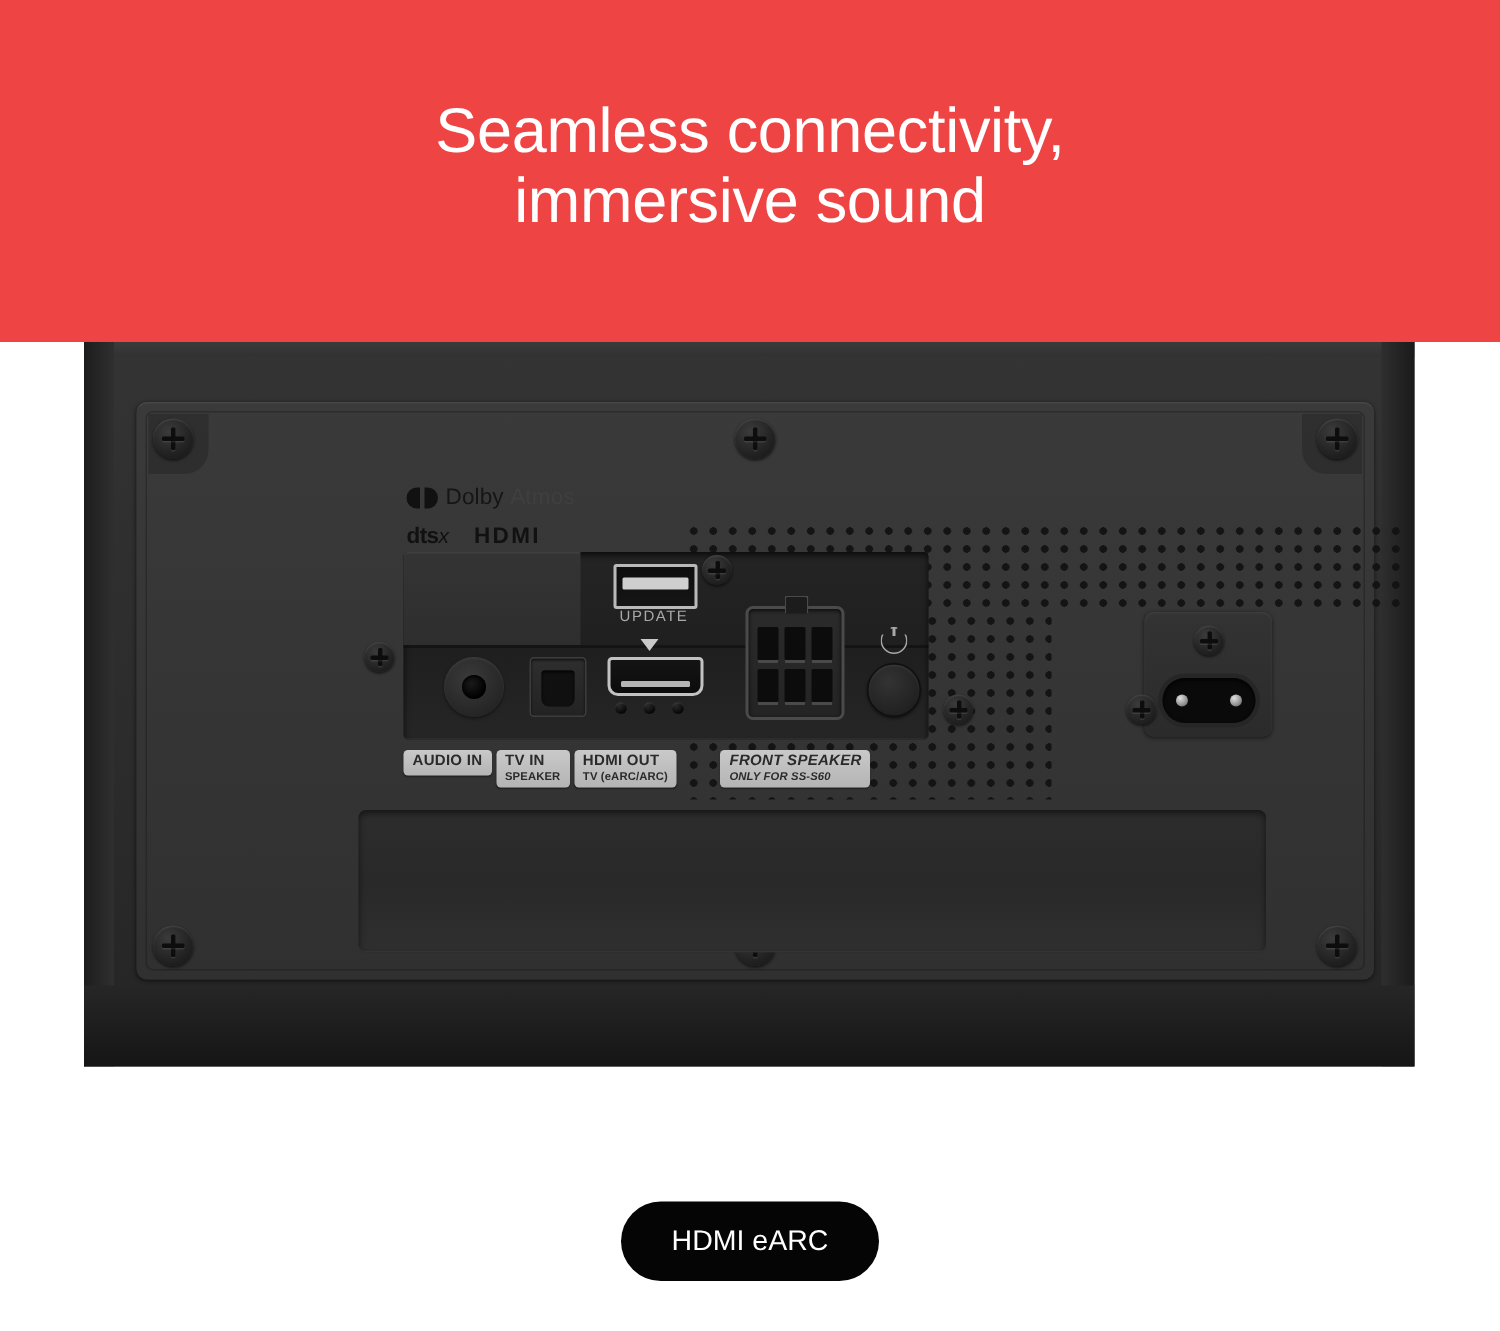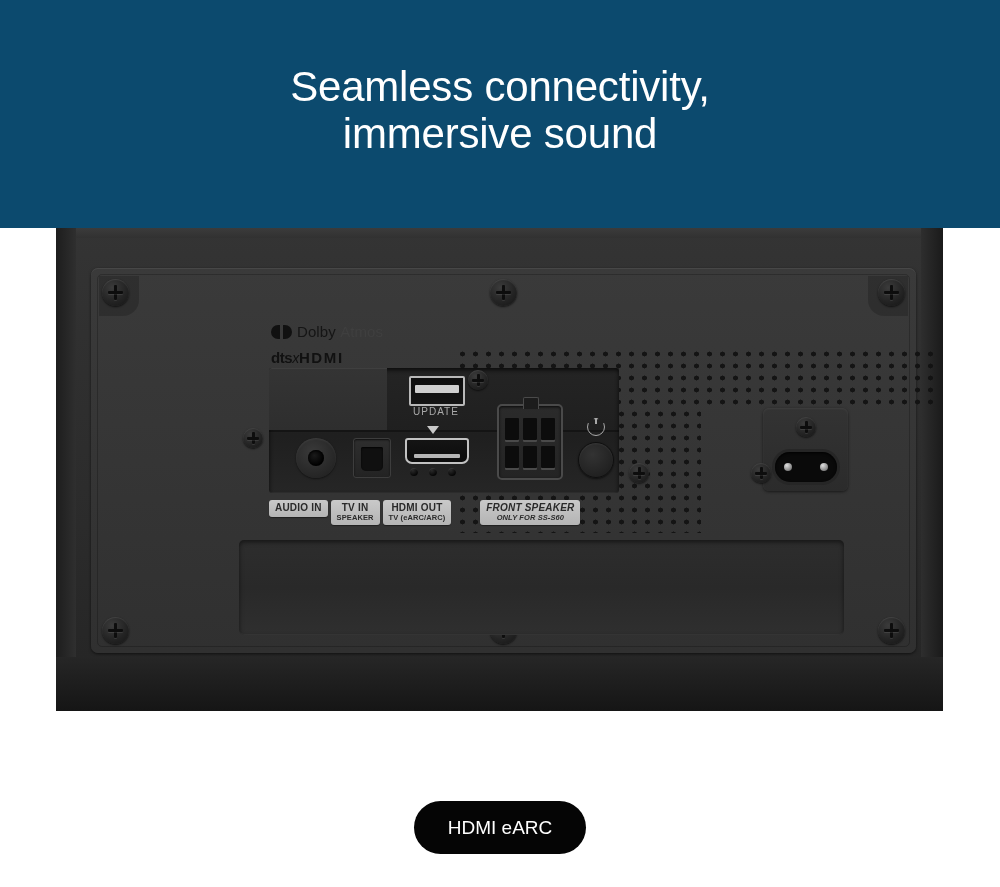--- a/index.html
+++ b/index.html
@@ -6,21 +6,21 @@
   body{
     width:1000px;height:887px;overflow:hidden;
     font-family:"Liberation Sans","DejaVu Sans",sans-serif;
     -webkit-font-smoothing:antialiased;
   }
   .page{position:relative;width:1000px;height:887px;background:#ffffff;}
 
   
   .hero{
     position:absolute;left:0;top:0;width:1000px;height:228px;
-    background:#0c4a6e;
+    background:#ef4444;
     display:flex;align-items:center;justify-content:center;
   }
   .hero-title{
     color:#ffffff;text-align:center;
     font-size:42px;line-height:1.12;font-weight:400;
     letter-spacing:-0.2px;
     white-space:pre-line;
     margin:0;padding:0 40px;
     transform:translateY(-4px);
   }
@@ -96,21 +96,21 @@
   .dolby-mark{
     display:inline-block;width:21px;height:14px;position:relative;
   }
   .dolby-mark span{
     position:absolute;top:0;width:9px;height:14px;background:#111;
   }
   .dolby-mark span.l{left:0;border-radius:9px 0 0 9px;}
   .dolby-mark span.r{right:0;border-radius:0 9px 9px 0;}
   .dolby-txt{font-size:15px;color:#151515;letter-spacing:.1px;}
   .dolby-txt em{font-style:normal;color:#3f3f3f;}
-  .logo-row2{display:flex;align-items:center;}
+  .logo-row2{display:flex;align-items:center;gap:17px;}
   .dtsx{font-size:15px;font-weight:bold;color:#111;letter-spacing:-.4px;}
   .dtsx i{font-style:italic;font-weight:normal;font-size:14px;}
   .hdmi{
     font-size:15px;font-weight:bold;color:#111;letter-spacing:1.6px;
     font-family:"Liberation Sans",sans-serif;
   }
 
   
   .vent{
     position:absolute;
@@ -265,21 +265,21 @@
   .ac-socket::after{right:9px;}
 
   
   .labels{
     position:absolute;left:178px;top:232px;display:flex;align-items:flex-start;gap:3px;
   }
   .lab{
     background:linear-gradient(180deg,#c9c9c9,#b4b4b4);
     border-radius:3px;
     padding:3px 6px 3px;
-    text-align:center;
+    text-align:left;
     color:#2a2a2a;
     box-shadow:0 1px 1px rgba(0,0,0,.4);
   }
   .lab .l1{font-size:10px;font-weight:bold;letter-spacing:.2px;line-height:1.05;white-space:nowrap;}
   .lab .l2{font-size:7.5px;font-weight:bold;letter-spacing:.1px;line-height:1.15;white-space:nowrap;}
   .lab.gap{margin-left:26px;font-style:italic;}
 
   
   .lowpanel{
     position:absolute;left:148px;top:272px;width:605px;height:95px;

